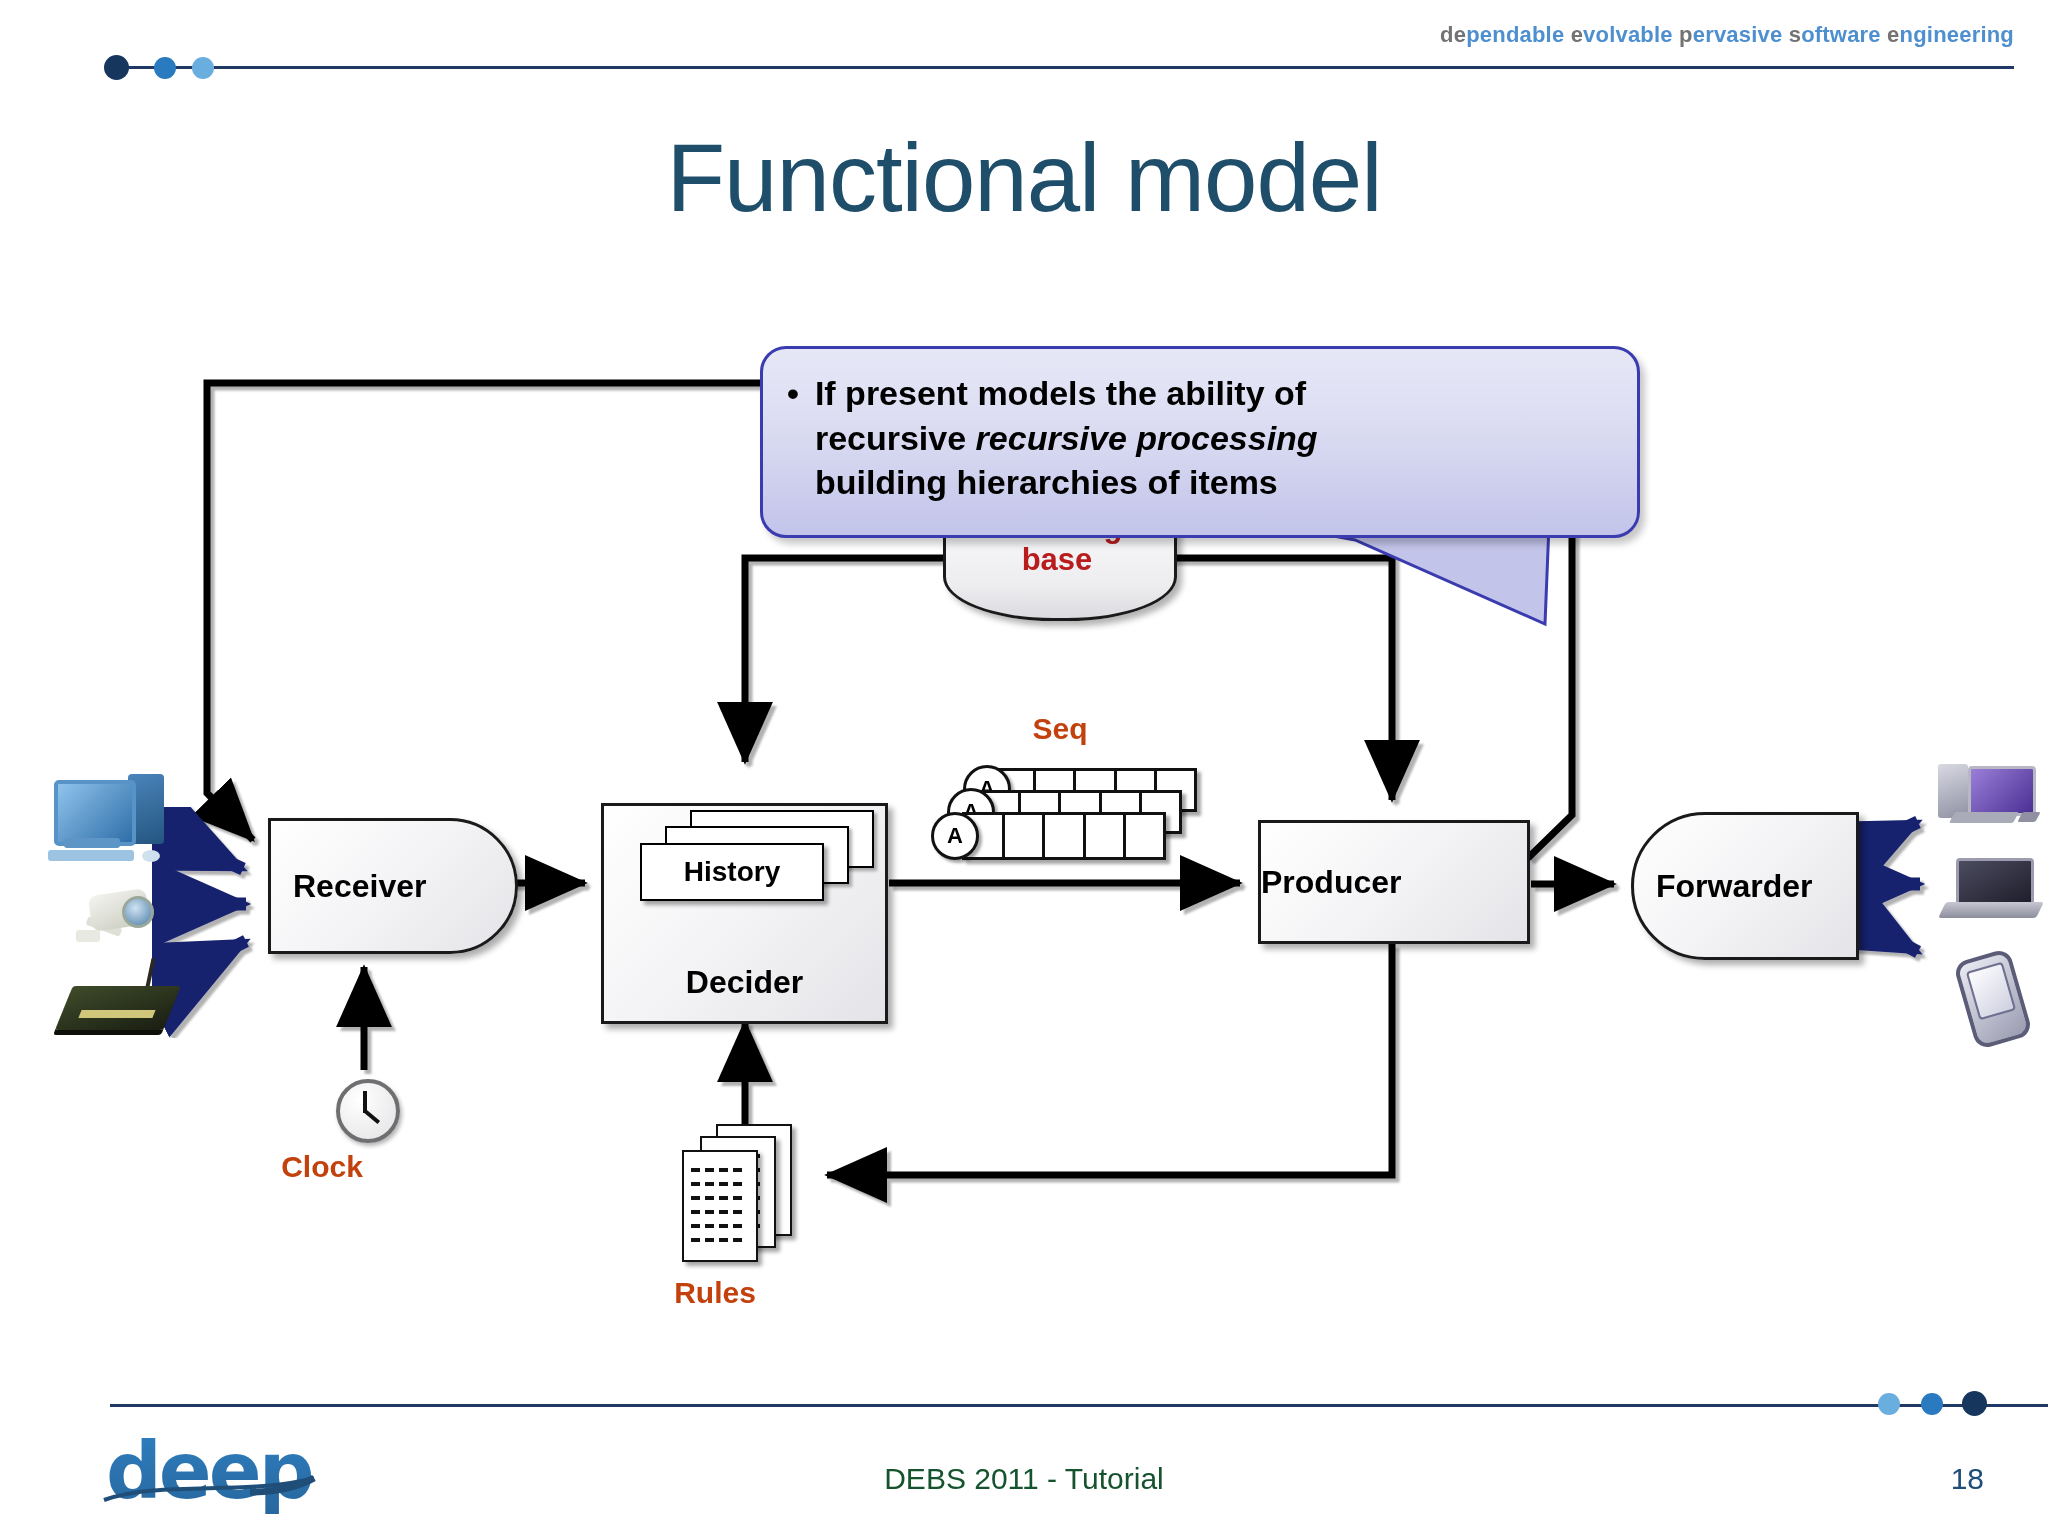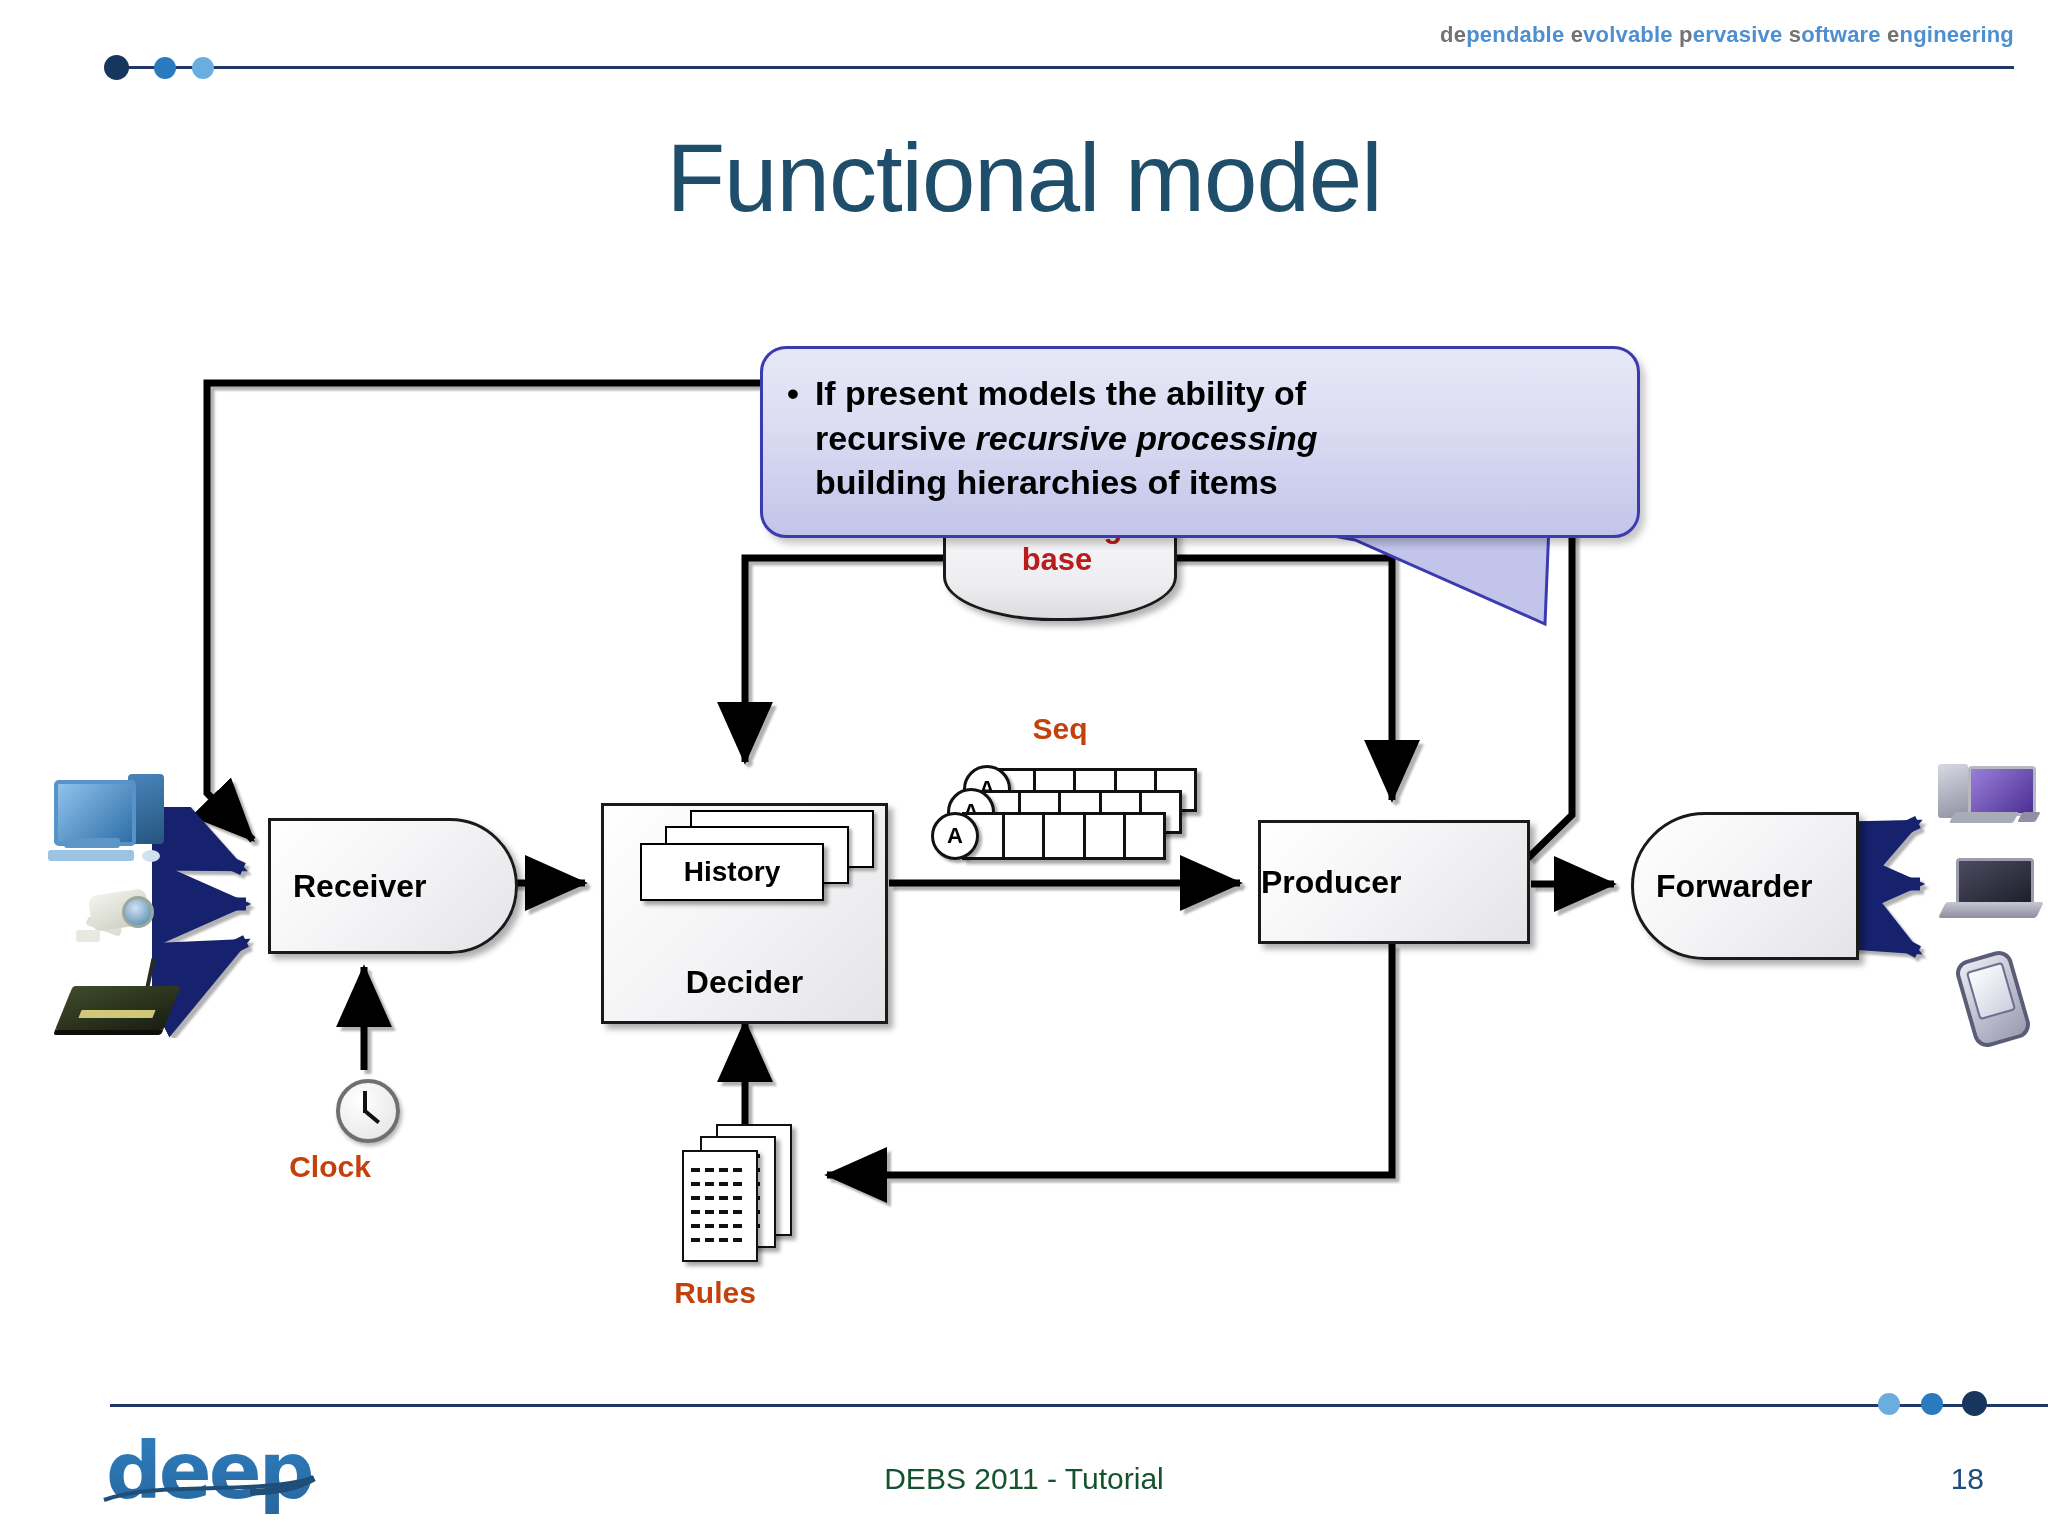--- a/index.html
+++ b/index.html
@@ -123,21 +123,21 @@
   }
   .kb-label{
     position:absolute;left:943px;top:510px;width:228px;
     text-align:center;font-size:31px;font-weight:bold;line-height:1.08;color:#b91c1c;
     z-index:4;
   }
 
   
   .lbl{position:absolute;font-size:30px;font-weight:bold;color:#c2410c;text-align:center;}
   .lbl-seq{left:1000px;top:712px;width:120px;}
-  .lbl-clock{left:250px;top:1150px;width:160px;}
+  .lbl-clock{left:242px;top:1150px;width:160px;}
   .lbl-rules{left:625px;top:1276px;width:180px;}
 
   
   .clock{
     position:absolute;left:336px;top:1079px;width:56px;height:56px;
     border-radius:50%;
     background:radial-gradient(circle at 35% 30%,#ffffff,#e2e2e4);
     border:4px solid #6f6f72;
     box-shadow:2px 3px 4px rgba(0,0,0,.3);
   }

